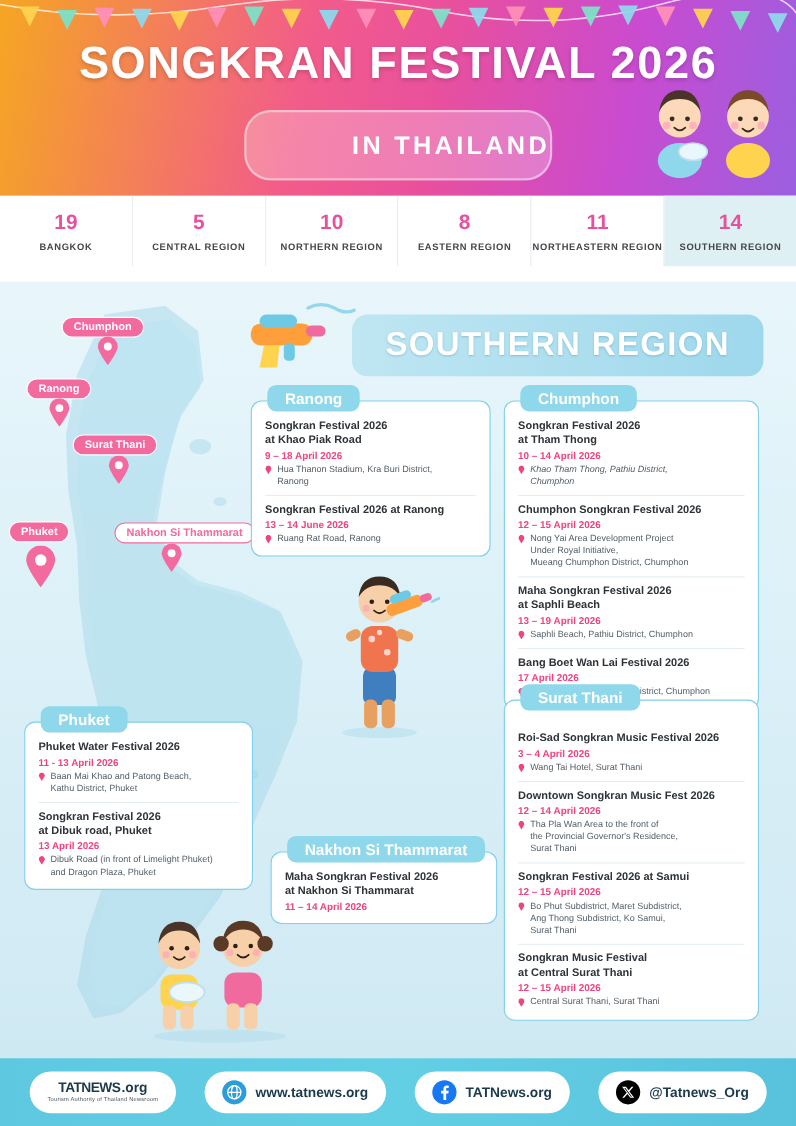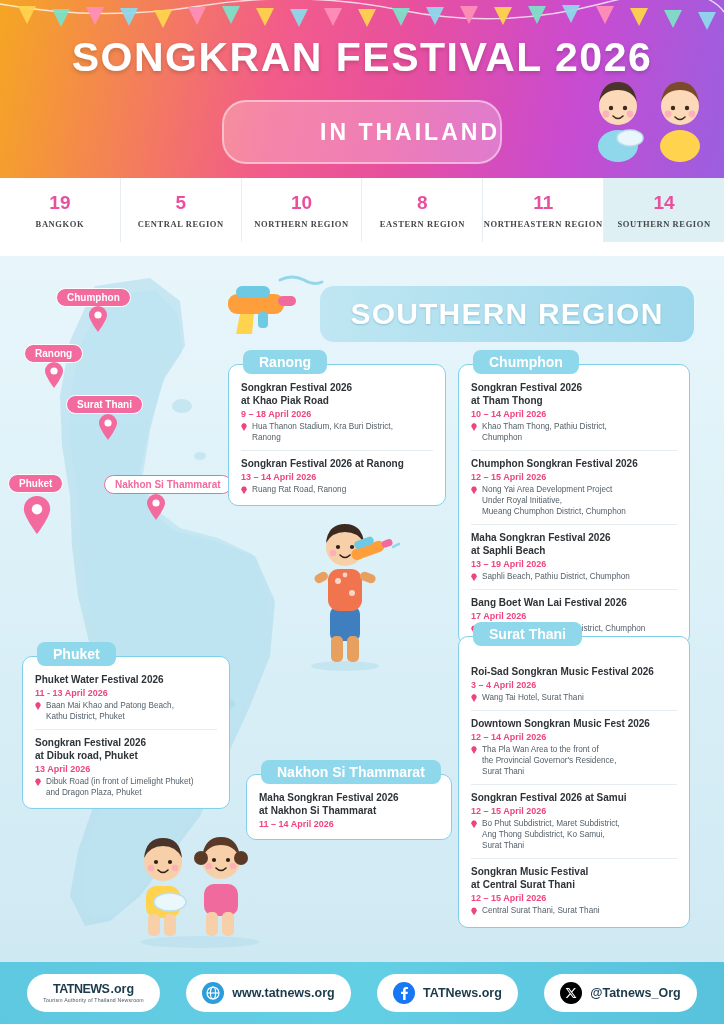--- a/index.html
+++ b/index.html
@@ -44,21 +44,21 @@
     background: #ffffff; display: flex;
   }
   .stat {
     flex: 1; display: flex; flex-direction: column; align-items: center; justify-content: center;
     border-right: 1px solid #e9eef2;
   }
   .stat:last-child { border-right: none; }
   .stat.active { background: #dff0f4; }
   .stat-num { font-size: 19px; font-weight: bold; color: #e8509e; margin-bottom: 5px; }
   .stat.active .stat-num { color: #e8509e; }
-  .stat-label { font-size: 8.5px; letter-spacing: 0.6px; color: #44464a; font-weight: bold; font-family: Liberation Serif, serif; }
+  .stat-label { font-size: 8.5px; letter-spacing: 0.6px; color: #44464a; font-weight: bold; }
 
   
   .canvas {
     position: absolute; top: 256px; left: 0; width: 724px; height: 706px;
     background: linear-gradient(180deg, #e8f6fb 0%, #ddf1f8 40%, #cfe9f3 100%);
     overflow: hidden;
   }
   .map-svg { position: absolute; top: 0; left: 0; }
 
   
@@ -344,32 +344,32 @@
       <div class="card-tab">Ranong</div>
       <div class="ev">
         <div class="ev-title" style="white-space:pre-line;">Songkran Festival 2026
 at Khao Piak Road</div>
         <div class="ev-date">9 – 18 April 2026</div>
         <div class="ev-loc" style="white-space:pre-line;">Hua Thanon Stadium, Kra Buri District,
 Ranong</div>
       </div>
       <div class="ev">
         <div class="ev-title" style="white-space:pre-line;">Songkran Festival 2026 at Ranong</div>
-        <div class="ev-date">13 – 14 April 2026</div>
+        <div class="ev-date">13 – 14 June 2026</div>
         <div class="ev-loc" style="white-space:pre-line;">Ruang Rat Road, Ranong</div>
       </div>
     </div>
 
     <div class="card" style="top:108px;left:458px;width:232px;">
       <div class="card-tab">Chumphon</div>
       <div class="ev">
         <div class="ev-title" style="white-space:pre-line;">Songkran Festival 2026
 at Tham Thong</div>
         <div class="ev-date">10 – 14 April 2026</div>
-        <div class="ev-loc" style="white-space:pre-line;">Khao Tham Thong, Pathiu District,
+        <div class="ev-loc" style="white-space:pre-line;font-style:italic;">Khao Tham Thong, Pathiu District,
 Chumphon</div>
       </div>
       <div class="ev">
         <div class="ev-title" style="white-space:pre-line;">Chumphon Songkran Festival 2026</div>
         <div class="ev-date">12 – 15 April 2026</div>
         <div class="ev-loc" style="white-space:pre-line;">Nong Yai Area Development Project
 Under Royal Initiative,
 Mueang Chumphon District, Chumphon</div>
       </div>
       <div class="ev">

